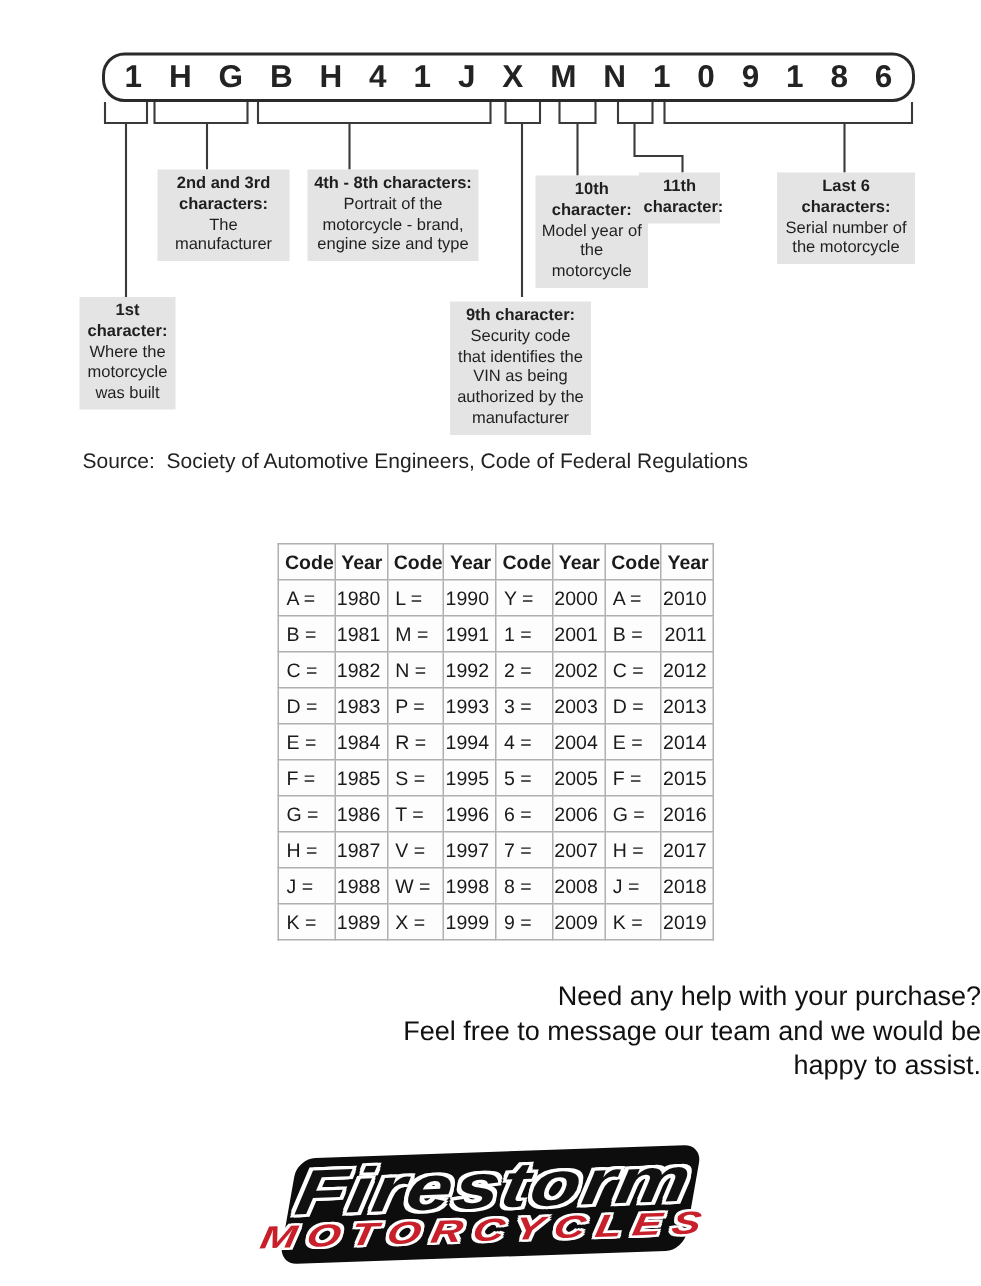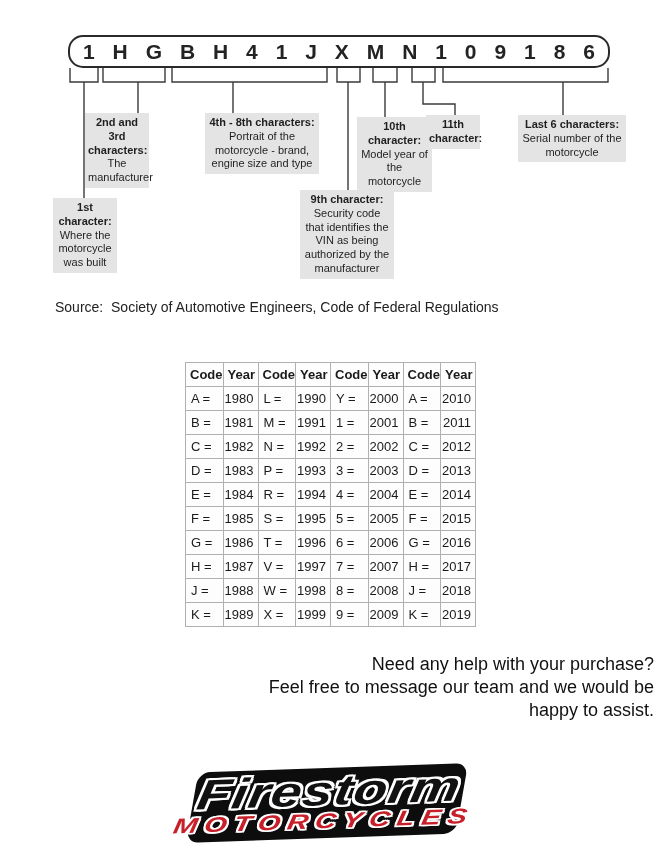--- a/index.html
+++ b/index.html
@@ -20,26 +20,26 @@
 
   
   .lbl{
     background:#e4e4e4;color:#1f1f1f;
     font-size:11px;line-height:1.25;text-align:center;
     padding:3px 3px;box-sizing:border-box;
   }
   .lbl b{display:block;font-weight:bold;}
   .lbl span{display:block;}
   .lbl-first{left:53px;top:198px;width:64px;}
-  .lbl-second{left:85px;top:113px;width:64px;}
+  .lbl-second{left:105px;top:113px;width:88px;}
   .lbl-fourth{left:205px;top:113px;width:114px;}
-  .lbl-ninth{left:300px;top:190px;width:94px;}
+  .lbl-ninth{left:300px;top:201px;width:94px;}
   .lbl-tenth{left:357px;top:117px;width:75px;}
   .lbl-eleventh{left:426px;top:115px;width:54px;}
-  .lbl-last6{left:518px;top:115px;width:108px;}
+  .lbl-last6{left:518px;top:115px;width:92px;}
 
   
   .source-note{left:55px;top:299px;font-size:14px;color:#222;white-space:pre;}
 
   
   .year-table{left:185px;top:362px;border-collapse:collapse;background:#fdfdfd;padding-left:40px;}
   .year-table th,.year-table td{
     border:1px solid #b0b0b0;height:24px;box-sizing:border-box;
     font-size:13px;padding:0;
   }

